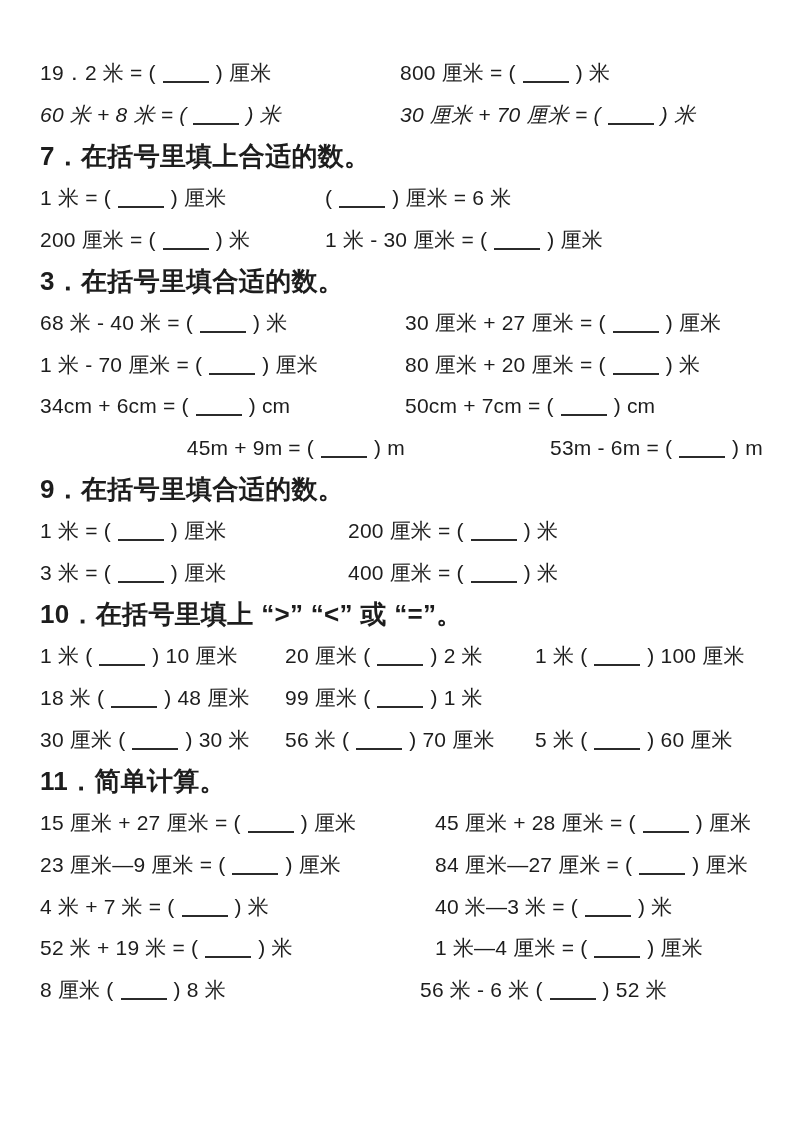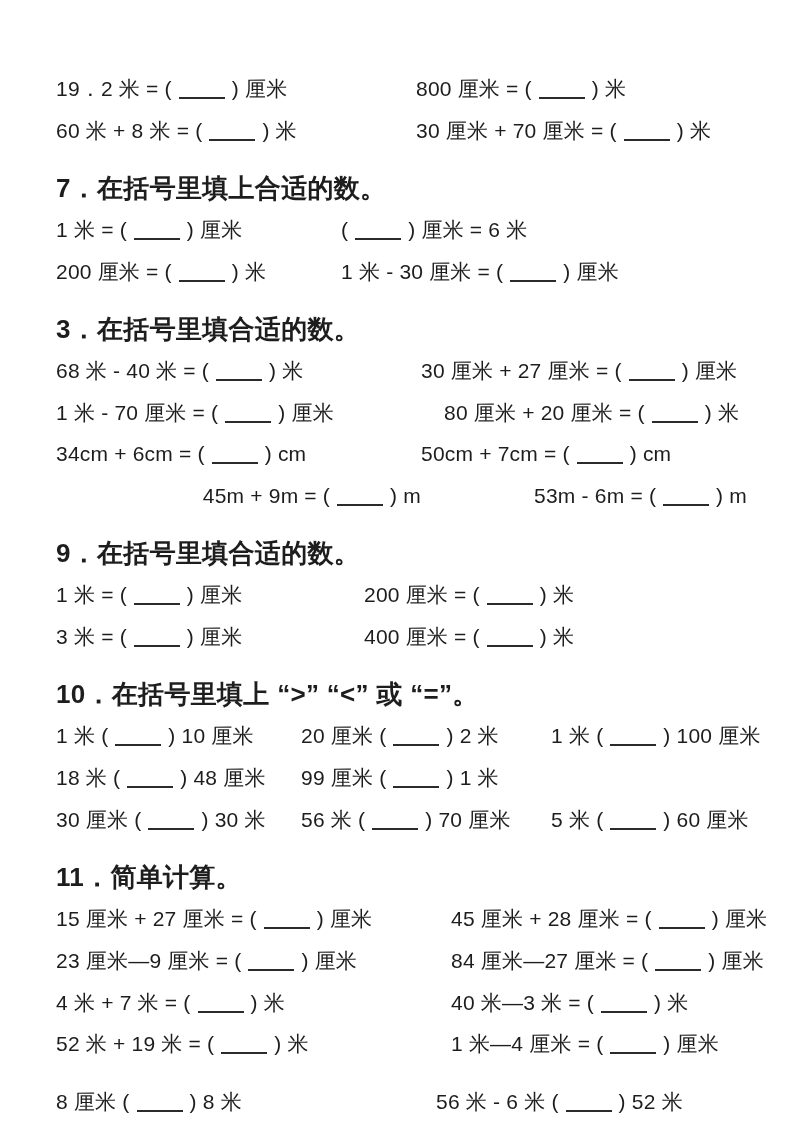--- a/index.html
+++ b/index.html
@@ -8,21 +8,21 @@
     width: 793px;
     height: 1122px;
     background: #ffffff;
     overflow: hidden;
     font-family: "Liberation Sans", "DejaVu Sans", sans-serif;
     color: #1d1d1d;
   }
   .worksheet {
     padding: 52px 30px 0 40px;
   }
-  .section { margin: 16px; }
+  .section { margin: 0; }
   .heading {
     height: 41.7px;
     display: flex;
     align-items: center;
     font-size: 26px;
     font-weight: 700;
     letter-spacing: 0.3px;
     white-space: nowrap;
   }
   .row {
@@ -47,21 +47,21 @@
 </style>
 </head>
 <body>
 
 <main class="worksheet">
     <section class="section">
       <div class="row" style="grid-template-columns: 360px 1fr;">
         <div class="cell">19．2 米 = (<span class="blank"></span>) 厘米</div>
         <div class="cell">800 厘米 = (<span class="blank"></span>) 米</div>
       </div>
-      <div class="row" style="grid-template-columns: 360px 1fr;">
+      <div class="row" style="grid-template-columns: 360px 1fr; font-style: italic;">
         <div class="cell">60 米 + 8 米 = (<span class="blank"></span>) 米</div>
         <div class="cell">30 厘米 + 70 厘米 = (<span class="blank"></span>) 米</div>
       </div>
     </section>
     <section class="section">
       <div class="heading">7．在括号里填上合适的数。</div>
       <div class="row" style="grid-template-columns: 285px 1fr;">
         <div class="cell">1 米 = (<span class="blank"></span>) 厘米</div>
         <div class="cell">(<span class="blank"></span>) 厘米 = 6 米</div>
       </div>
@@ -69,21 +69,21 @@
         <div class="cell">200 厘米 = (<span class="blank"></span>) 米</div>
         <div class="cell">1 米 - 30 厘米 = (<span class="blank"></span>) 厘米</div>
       </div>
     </section>
     <section class="section">
       <div class="heading">3．在括号里填合适的数。</div>
       <div class="row" style="grid-template-columns: 365px 1fr;">
         <div class="cell">68 米 - 40 米 = (<span class="blank"></span>) 米</div>
         <div class="cell">30 厘米 + 27 厘米 = (<span class="blank"></span>) 厘米</div>
       </div>
-      <div class="row" style="grid-template-columns: 365px 1fr; gap: 23px;">
+      <div class="row" style="grid-template-columns: 365px 1fr;">
         <div class="cell">1 米 - 70 厘米 = (<span class="blank"></span>) 厘米</div>
         <div class="cell">80 厘米 + 20 厘米 = (<span class="blank"></span>) 米</div>
       </div>
       <div class="row" style="grid-template-columns: 365px 1fr;">
         <div class="cell">34cm + 6cm = (<span class="blank"></span>) cm</div>
         <div class="cell">50cm + 7cm = (<span class="blank"></span>) cm</div>
       </div>
       <div class="row" style="grid-template-columns: 365px 1fr; text-align: right;">
         <div class="cell">45m + 9m = (<span class="blank"></span>) m</div>
         <div class="cell">53m - 6m = (<span class="blank"></span>) m</div>

